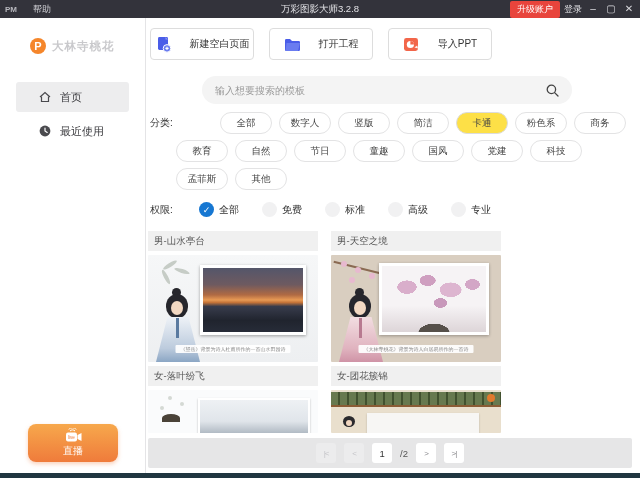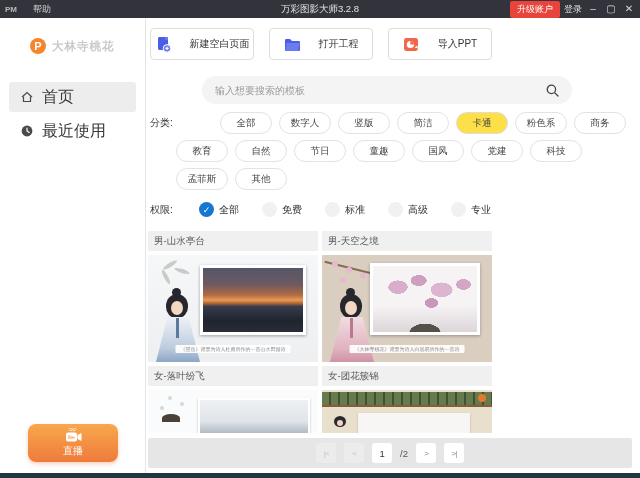--- a/index.html
+++ b/index.html
@@ -18,22 +18,22 @@
   .tb-ctrl { color:#d8d8dc; font-size:10px; width:14px; text-align:center; cursor:pointer; line-height:18px; }
 
   
   .sidebar { position:absolute; left:0; top:18px; width:146px; height:460px;
     background:#fff; border-right:1px solid #e4e4e6; }
   .logo { position:absolute; left:30px; top:20px; display:flex; align-items:center; gap:6px; }
   .logo-badge { width:16px; height:16px; border-radius:50%; background:#f5862b; color:#fff;
     font-size:11px; font-weight:bold; display:flex; align-items:center; justify-content:center; }
   .logo-text { font-size:11.5px; font-weight:bold; color:#c9c9cc; letter-spacing:1px; }
   .menu { position:absolute; left:0; top:60px; width:100%; }
-  .menu-item { height:30px; margin:4px 9px; border-radius:3px; display:flex; align-items:center;
-    padding-left:12px; gap:9px; font-size:16px; color:#3a3a3e; cursor:pointer; }
+  .menu-item { height:30px; margin:4px 16px; border-radius:3px; display:flex; align-items:center;
+    padding-left:23px; gap:9px; font-size:11px; color:#3a3a3e; cursor:pointer; }
   .menu-item.selected { background:#ededee; }
   .menu-item svg { flex:none; }
   .live-btn { position:absolute; left:28px; bottom:16px; width:90px; height:38px; border-radius:8px;
     background:linear-gradient(180deg,#f7a84c 0%,#ef7b3b 100%);
     display:flex; flex-direction:column; align-items:center; justify-content:center; gap:1px;
     color:#fff; font-size:10px; cursor:pointer; box-shadow:0 2px 4px rgba(239,123,59,.35); }
 
   
   .main { position:absolute; left:146px; top:18px; width:494px; height:460px; background:#fff; }
 
@@ -58,21 +58,21 @@
   .tag.selected { background:#fde047; border-color:#dcdcdc; }
 
   .perm-row { position:absolute; left:4px; top:184px; display:flex; align-items:center; gap:23px; }
   .perm-item { display:flex; align-items:center; gap:5px; font-size:10px; color:#333; cursor:pointer; }
   .radio { width:15px; height:15px; border-radius:50%; background:#f1f1f2; display:flex;
     align-items:center; justify-content:center; }
   .radio.checked { background:#1677d2; color:#fff; font-size:9px; }
 
   
   .grid { position:absolute; left:2px; top:213px; width:353px; }
-  .grid-bars, .grid-thumbs { display:flex; gap:4px; margin-bottom:4px; }
+  .grid-bars, .grid-thumbs { display:flex; gap:13px; margin-bottom:4px; }
   .card-title { width:170px; height:20px; background:#f0f0f0; font-size:9.5px; color:#555;
     line-height:20px; padding-left:6px; cursor:pointer; white-space:nowrap; overflow:hidden; }
   .thumb { width:170px; height:107px; position:relative; overflow:hidden; cursor:pointer; border-radius:1px; }
   .thumb.partial { height:43px; }
 
   
   .t1 { background:linear-gradient(180deg,#f6f7f8 0%,#edeff1 100%); }
   .leaf { position:absolute; width:16px; height:4px; background:#c6ccc6; border-radius:50%; }
   .t1-photo { position:absolute; left:52px; top:10px; width:106px; height:70px;
     border:3px solid #fff; box-shadow:0 1px 3px rgba(0,0,0,.35);

